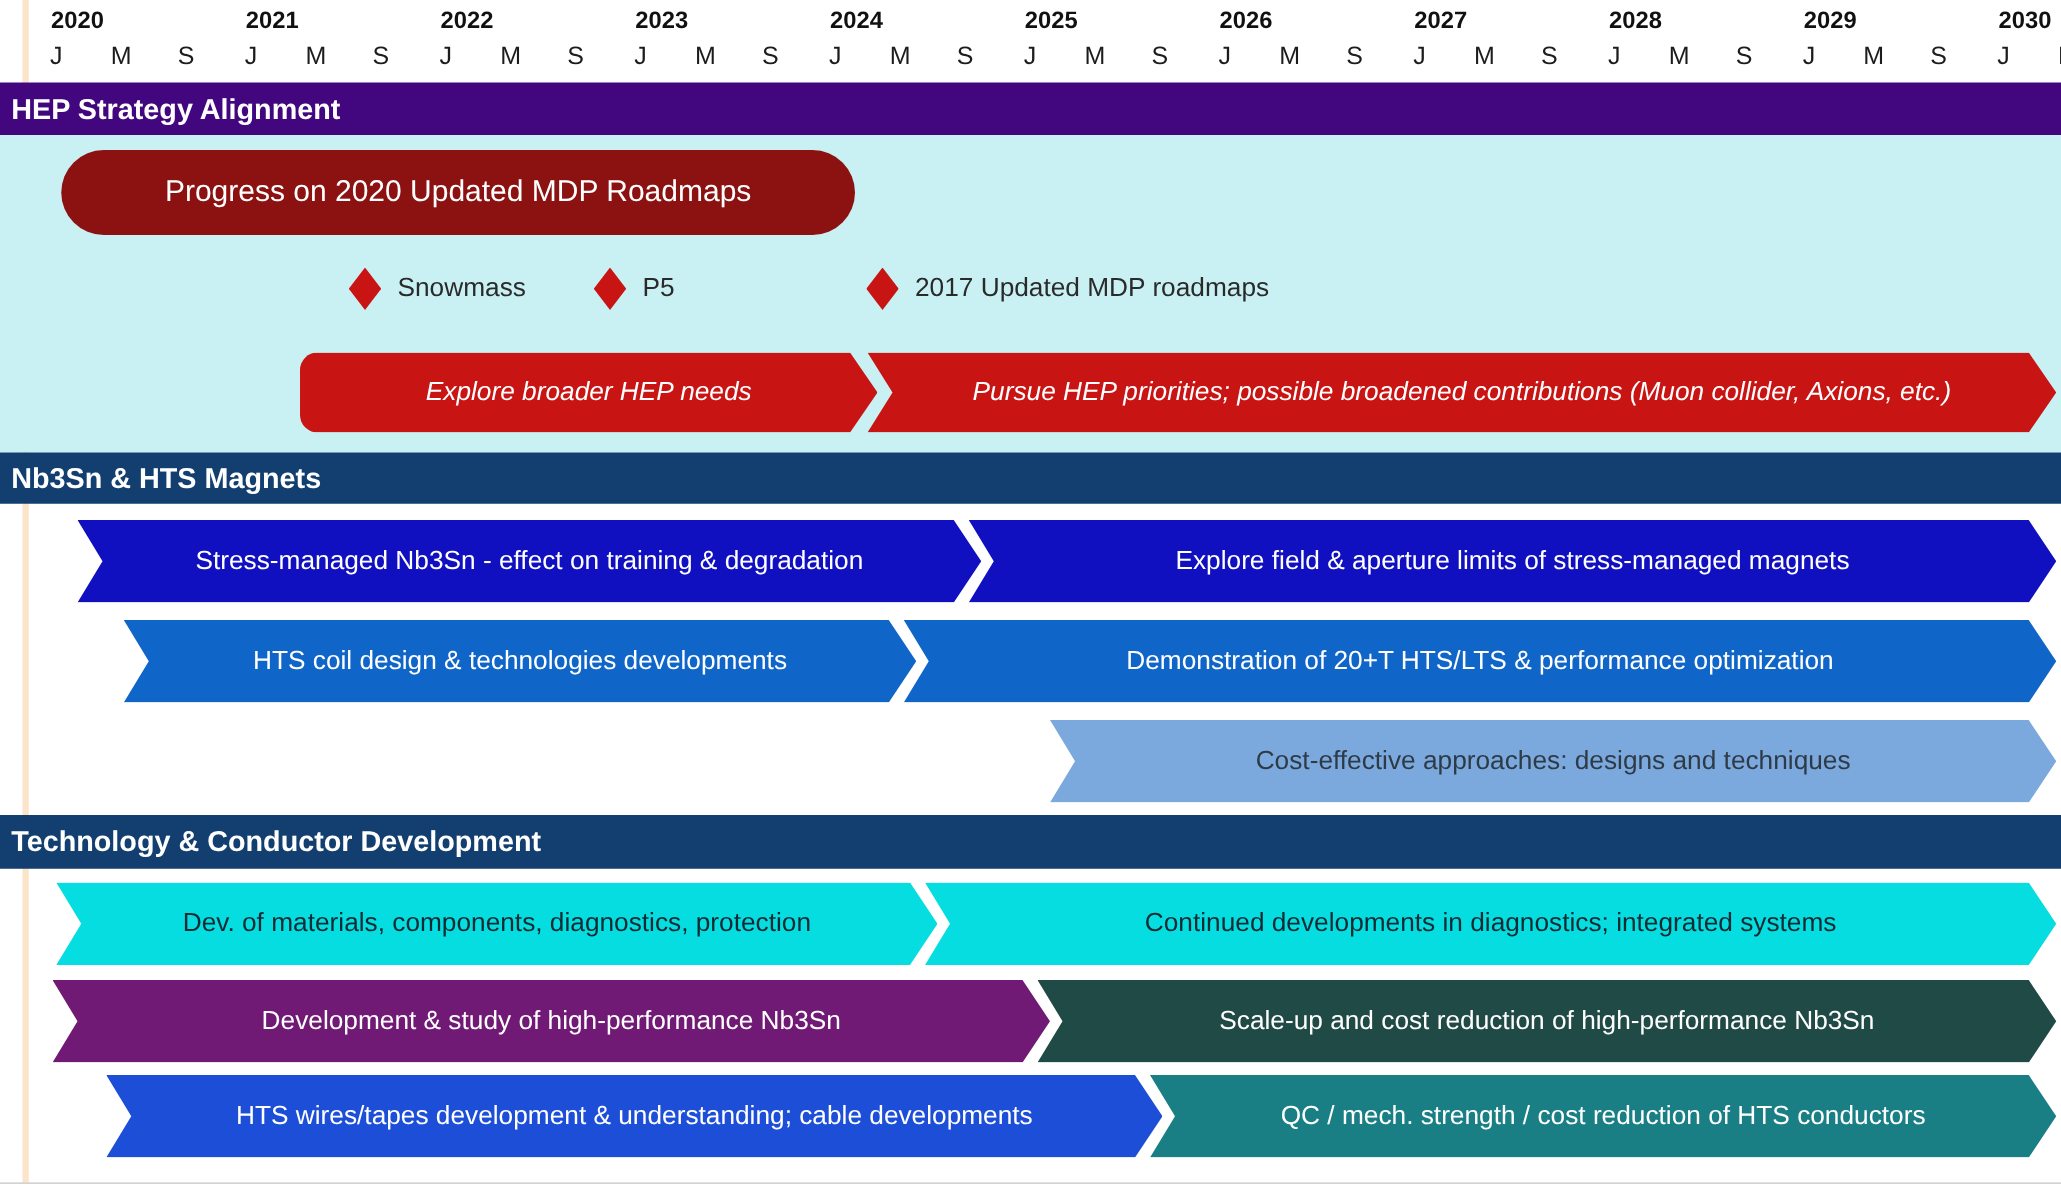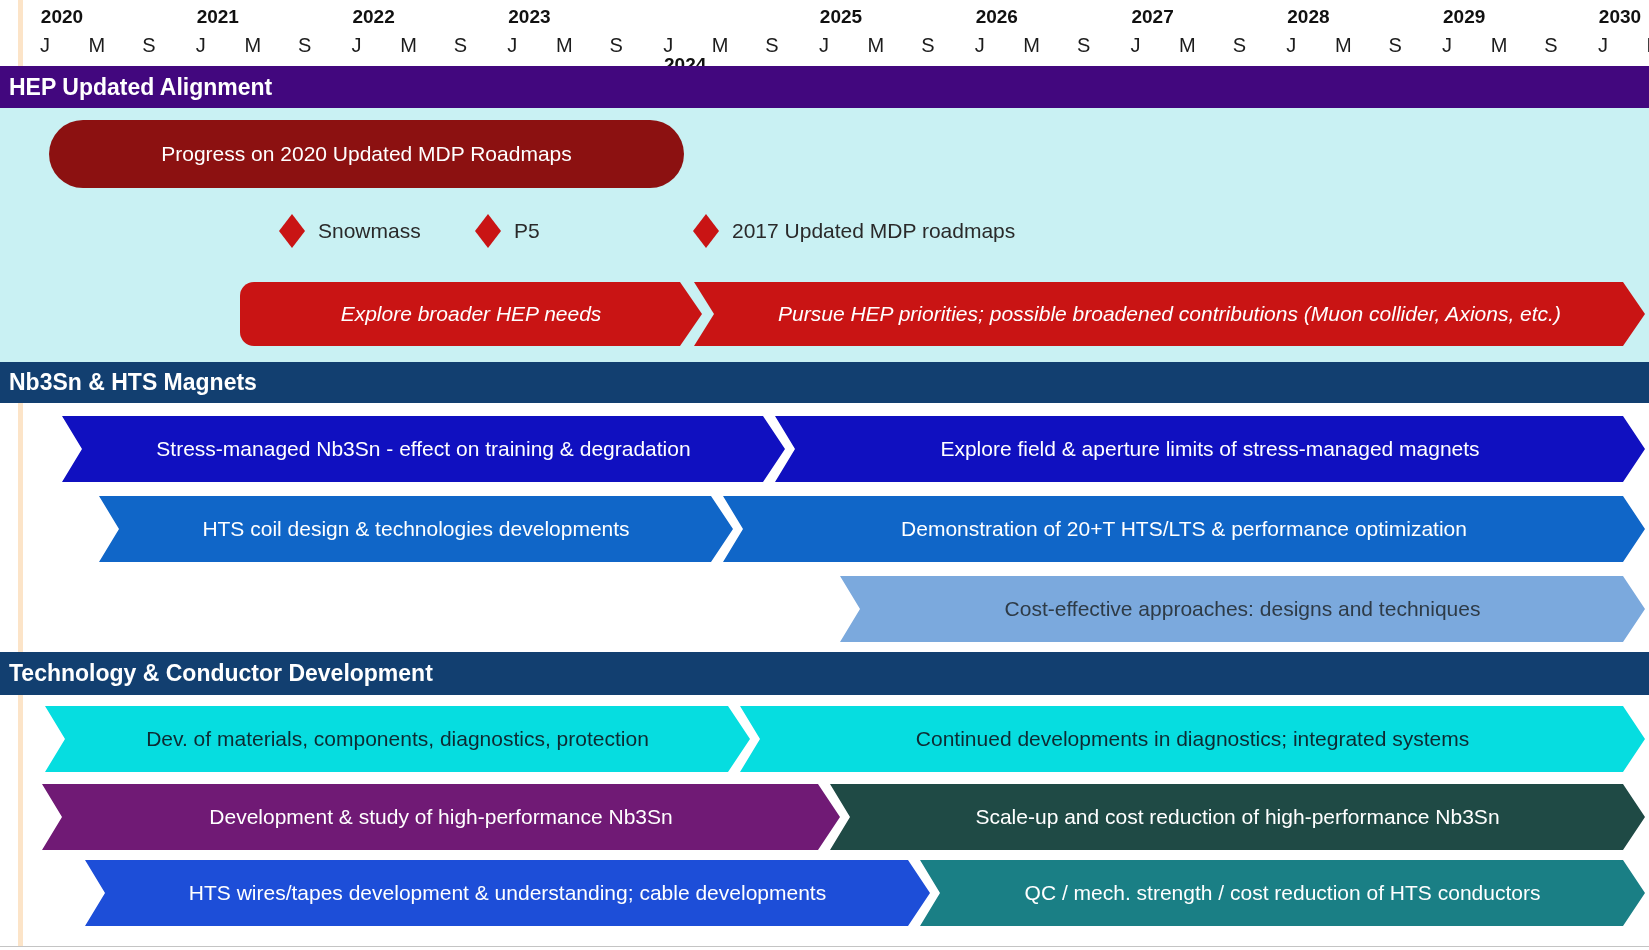--- a/index.html
+++ b/index.html
@@ -39,21 +39,21 @@
   .seg{
     position:absolute;z-index:3;display:flex;align-items:center;justify-content:center;
     color:#ffffff;font-size:21px;white-space:nowrap;box-sizing:border-box;
     padding:0 26px;
   }
   .cp-notch-tip{clip-path:polygon(0 0, calc(100% - 22px) 0, 100% 50%, calc(100% - 22px) 100%, 0 100%, 20px 50%);}
   .cp-round-tip{clip-path:polygon(0 0, calc(100% - 22px) 0, 100% 50%, calc(100% - 22px) 100%, 0 100%);border-radius:14px 0 0 14px;}
   .italic{font-style:italic;}
   .pill{
     position:absolute;z-index:3;display:flex;align-items:center;justify-content:center;
-    color:#ffffff;font-size:21px;border-radius:34px;white-space:nowrap;
+    color:#ffffff;font-size:24px;border-radius:34px;white-space:nowrap;
   }
   .milestone{
     position:absolute;z-index:3;display:flex;align-items:center;gap:13px;
     transform:translateX(-13px);
   }
   .diamond{
     width:26px;height:34px;flex:0 0 26px;
     background:var(--red);
     clip-path:polygon(50% 0, 100% 50%, 50% 100%, 0 50%);
   }
@@ -65,21 +65,21 @@
 <div id="canvas">
 
   <div class="vline"></div>
   <div class="baseline"></div>
 
   <div id="axis">
       <span class="year-label" style="left: 62px;">2020</span>
       <span class="year-label" style="left: 217.8px;">2021</span>
       <span class="year-label" style="left: 373.6px;">2022</span>
       <span class="year-label" style="left: 529.4px;">2023</span>
-      <span class="year-label" style="left: 685.2px; margin-top: 48px;">2024</span>
+      <span class="year-label" style="left: 685.2px;">2024</span>
       <span class="year-label" style="left: 841px;">2025</span>
       <span class="year-label" style="left: 996.8px;">2026</span>
       <span class="year-label" style="left: 1152.6px;">2027</span>
       <span class="year-label" style="left: 1308.4px;">2028</span>
       <span class="year-label" style="left: 1464.2px;">2029</span>
       <span class="year-label" style="left: 1620px;">2030</span>
       <span class="month-label" style="left: 45px;">J</span>
       <span class="month-label" style="left: 96.93px;">M</span>
       <span class="month-label" style="left: 148.86px;">S</span>
       <span class="month-label" style="left: 200.79px;">J</span>
@@ -108,21 +108,21 @@
       <span class="month-label" style="left: 1395.18px;">S</span>
       <span class="month-label" style="left: 1447.11px;">J</span>
       <span class="month-label" style="left: 1499.04px;">M</span>
       <span class="month-label" style="left: 1550.97px;">S</span>
       <span class="month-label" style="left: 1602.9px;">J</span>
       <span class="month-label" style="left: 1654.83px;">M</span>
     </div>
 
   <div class="section-bg" id="hep-bg" style="top: 108px; height: 254px; background: rgb(201, 241, 243);"></div>
   <div class="section-header" id="hep-header" style="top: 66px; height: 42px; background: rgb(66, 7, 126);">
-    <span>HEP Updated Alignment</span>
+    <span>HEP Strategy Alignment</span>
   </div>
 
   <div class="pill" id="hep-pill" style="left: 49px; top: 120px; width: 635px; height: 68px; background: rgb(140, 17, 17);">
     <span>Progress on 2020 Updated MDP Roadmaps</span>
   </div>
 
   <div class="milestone" style="left:292px;top:213px;height:36px;">
     <span class="diamond"></span>
     <span class="milestone-text">Snowmass</span>
   </div>

